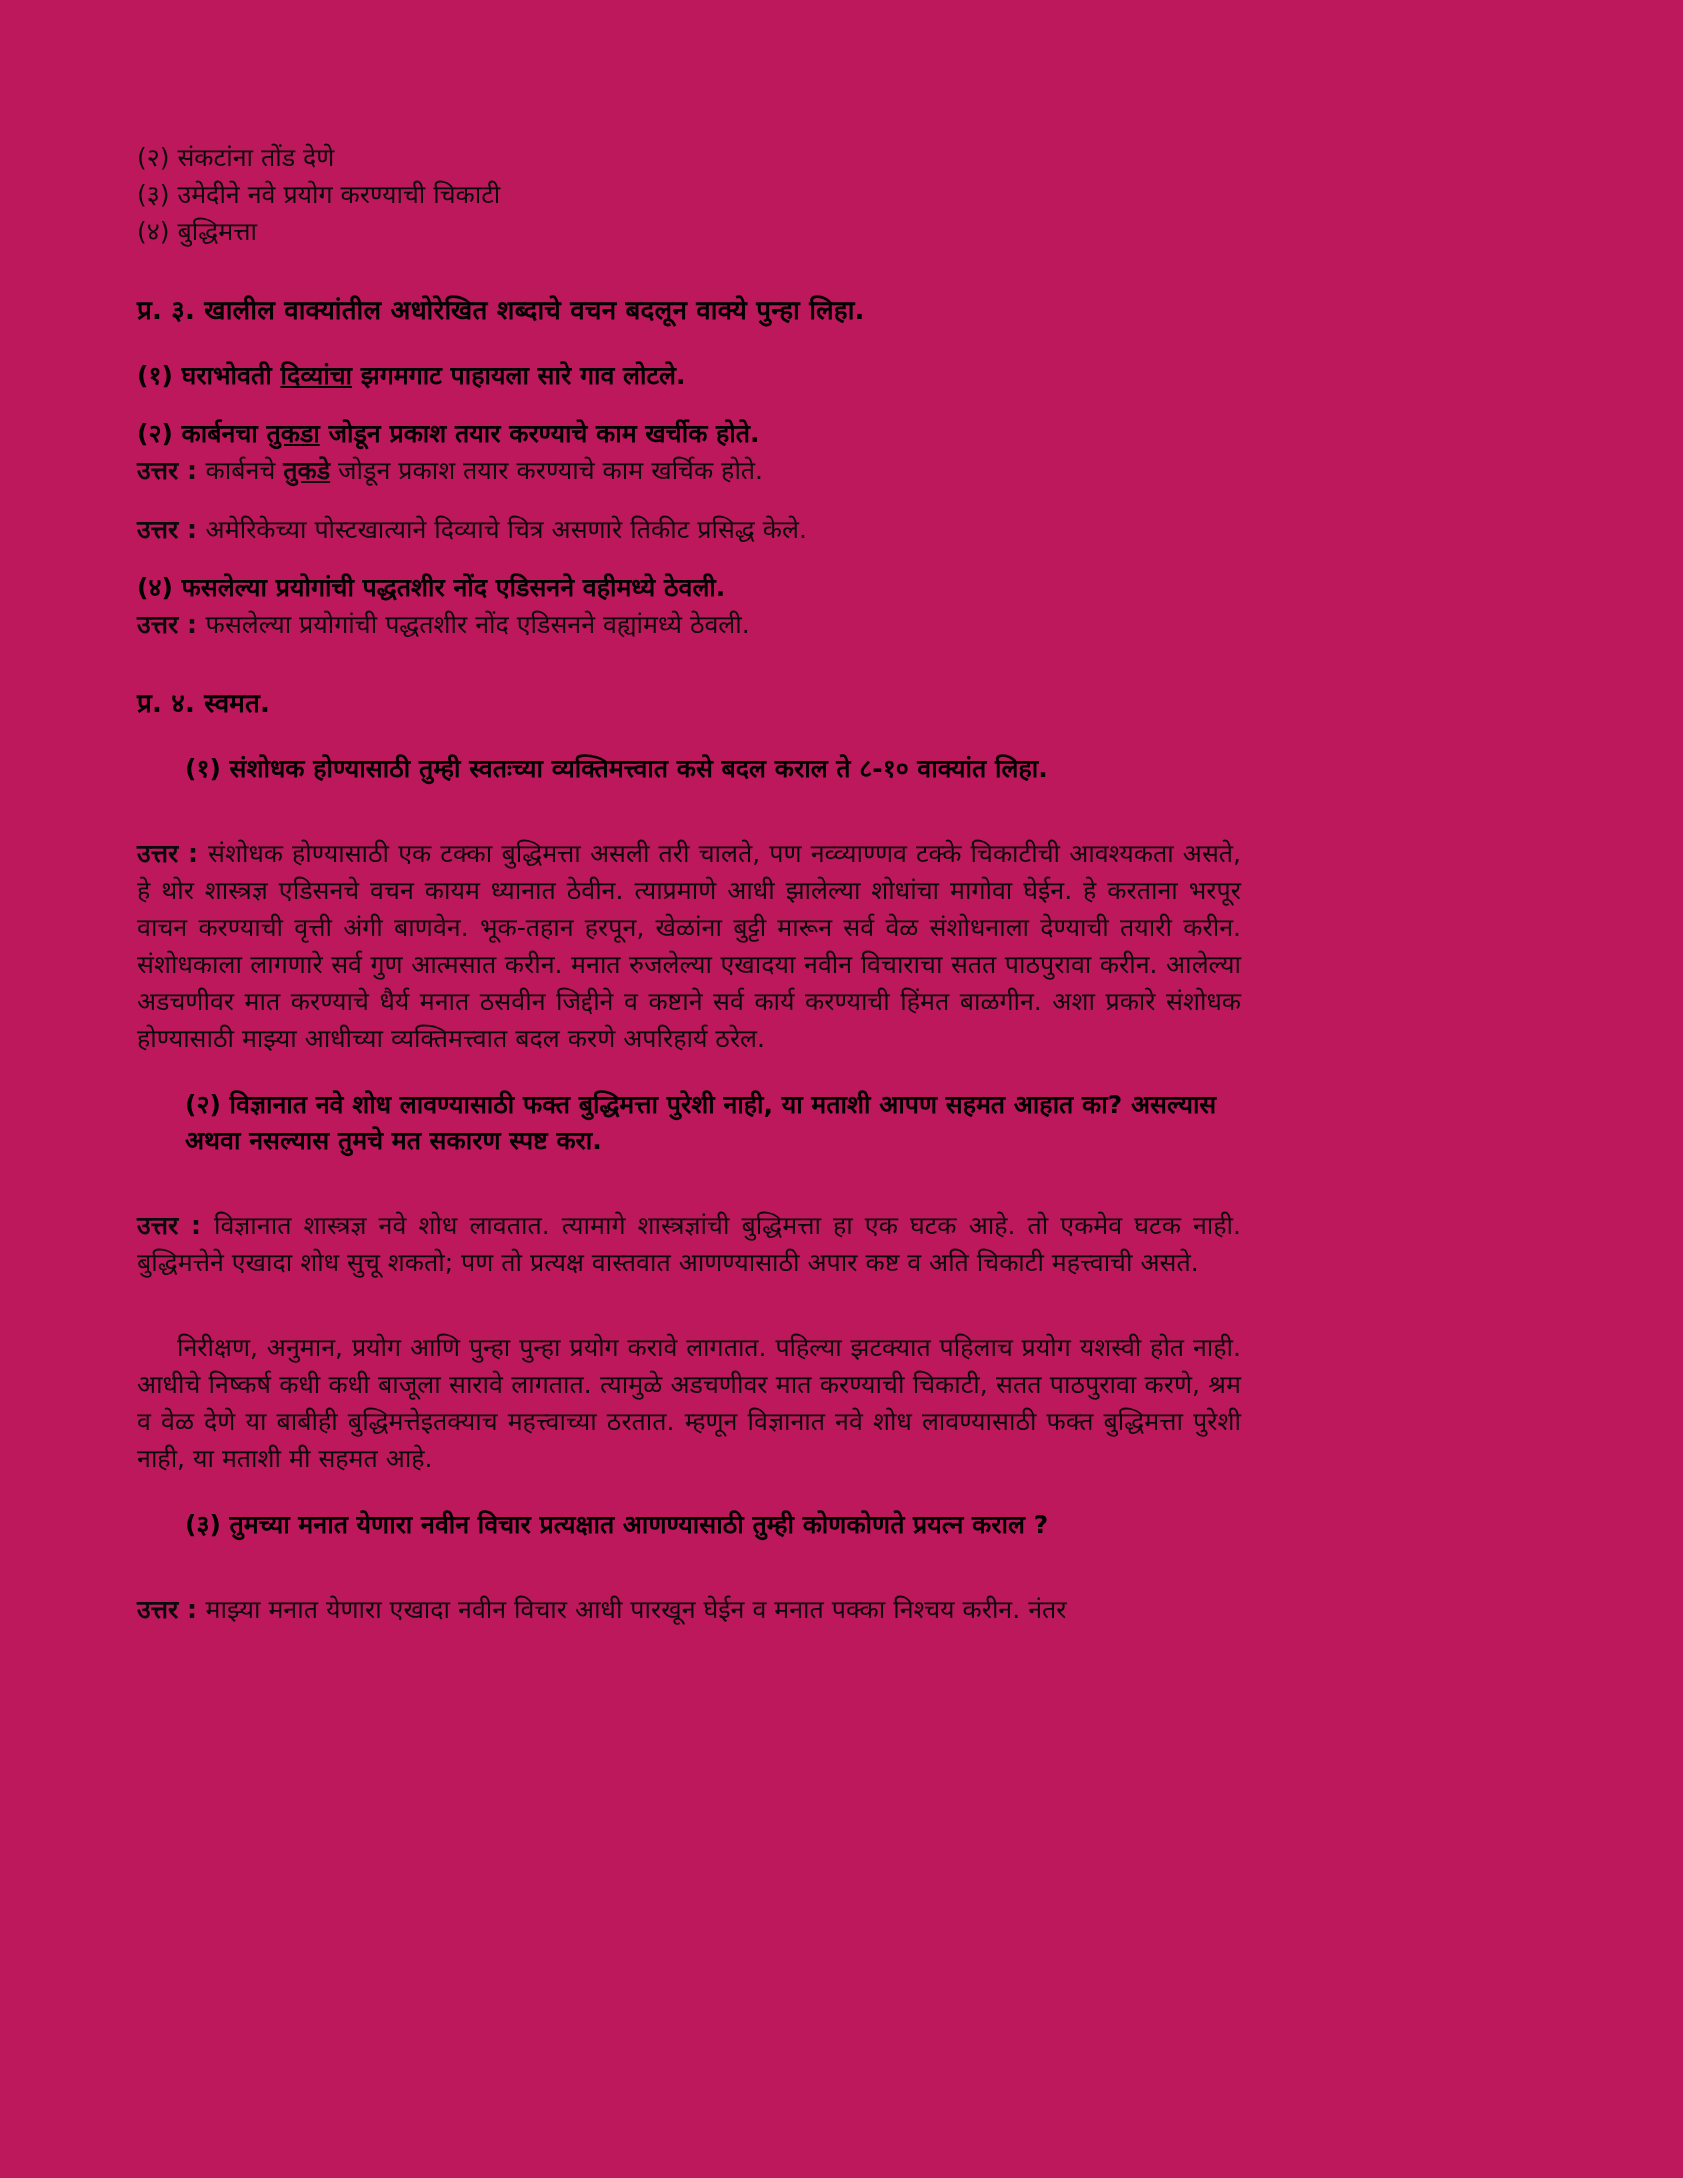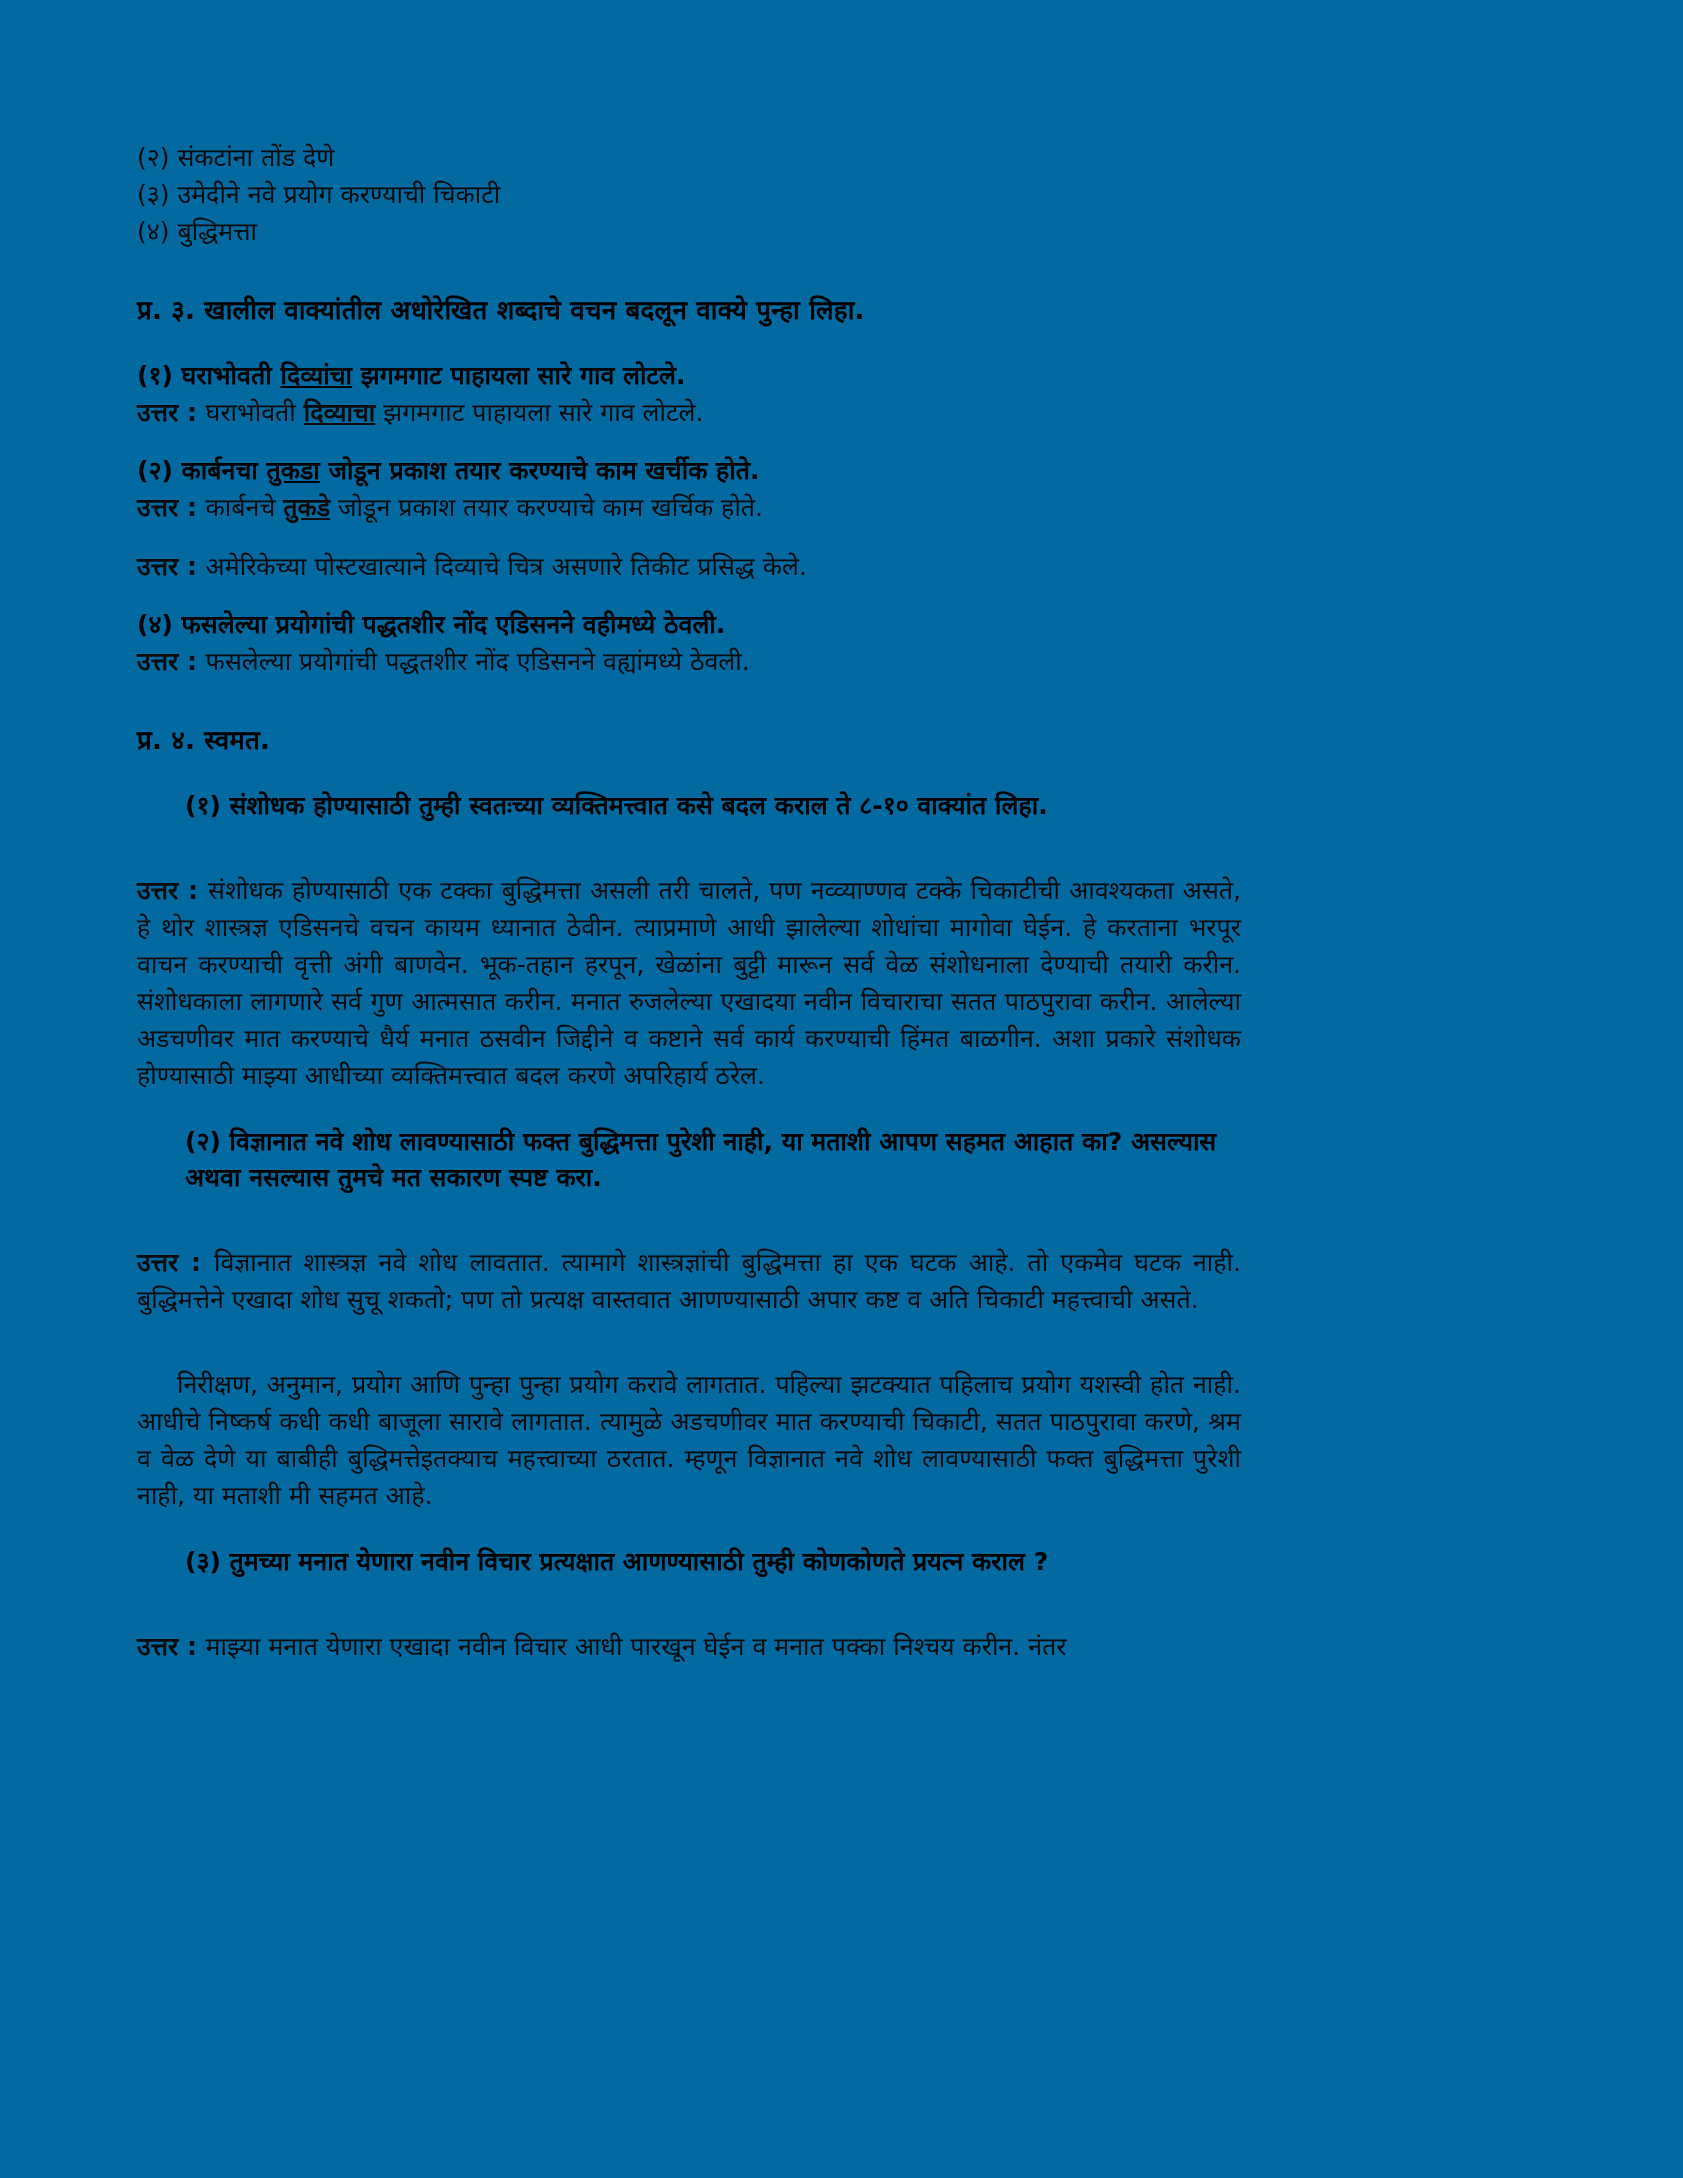--- a/index.html
+++ b/index.html
@@ -7,21 +7,21 @@
     padding: 0;
     background: #ffffff;
   }
   body {
     font-family: "DejaVu Sans", "Liberation Sans", sans-serif;
   }
   .page {
     position: relative;
     width: 1683px;
     height: 2178px;
-    background: #0369a1;
+    background: #be185d;
     box-sizing: border-box;
     overflow: hidden;
   }
   .content {
     position: absolute;
     left: 137px;
     top: 139px;
     width: 1104px;
   }
   .list-item {
@@ -86,21 +86,20 @@
     </div>
 
     <div class="gap-xl"></div>
 
     <div class="section-heading">प्र. ३. खालील वाक्यांतील अधोरेखित शब्दाचे वचन बदलून वाक्ये पुन्हा लिहा.</div>
 
     <div class="gap-md"></div>
 
     <div class="qa-block">
       <div class="q-line"><span>(१) घराभोवती </span><u class="plain">दिव्यांचा</u><span> झगमगाट पाहायला सारे गाव लोटले.</span></div>
-      <div class="a-line"><span class="a-label">उत्तर : </span><span>घराभोवती </span><span class="bu">दिव्याचा</span><span> झगमगाट पाहायला सारे गाव लोटले.</span></div>
     </div>
 
     <div class="gap-sm"></div>
 
     <div class="qa-block">
       <div class="q-line"><span>(२) कार्बनचा </span><u class="plain">तुकडा</u><span> जोडून प्रकाश तयार करण्याचे काम खर्चीक होते.</span></div>
       <div class="a-line"><span class="a-label">उत्तर : </span><span>कार्बनचे </span><span class="bu">तुकडे</span><span> जोडून प्रकाश तयार करण्याचे काम खर्चिक होते.</span></div>
     </div>
 
     <div class="gap-sm"></div>

